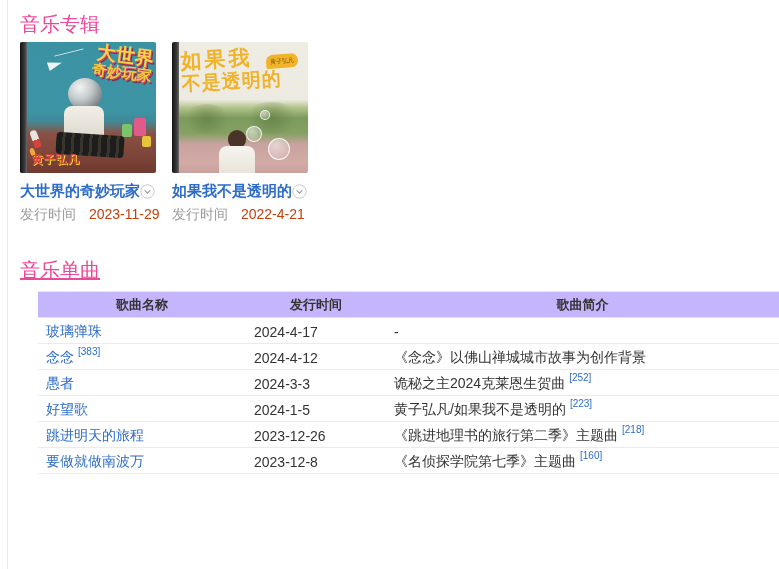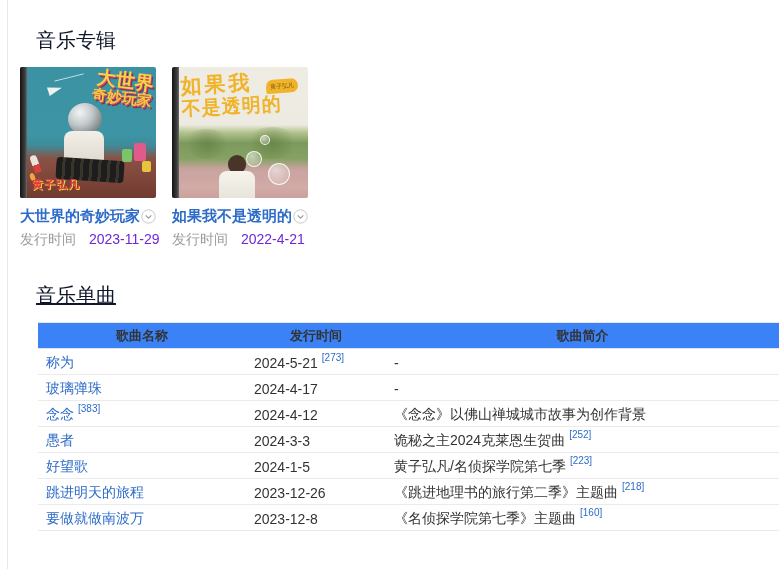--- a/index.html
+++ b/index.html
@@ -12,23 +12,23 @@
     color: #333;
   }
   .left-rule {
     position: absolute; left: 7px; top: 0;
     width: 1px; height: 569px;
     background: #e9e9e9;
   }
   .content { padding: 13px 0 0 20px; }
 
   h2.section-title {
-    margin: 16px; padding: 0;
+    margin: 0; padding: 0;
     font-size: 20px; line-height: 22px;
-    font-weight: 400; color: #0f172a;
+    font-weight: 400; color: #ec4899;
   }
 
   
   .albums { display: flex; gap: 16px; margin-top: 7px; }
   .album-card { width: 136px; }
   .cover {
     position: relative; width: 136px; height: 131px;
     overflow: hidden; border-radius: 2px; cursor: pointer;
   }
   .spine {
@@ -137,39 +137,39 @@
   .bubble { position: absolute; border-radius: 50%;
     border: 1px solid rgba(255,255,255,.85);
     background: radial-gradient(circle at 35% 30%, rgba(255,255,255,.55), rgba(255,255,255,.05));
   }
   .bb1 { left: 74px; top: 84px; width: 16px; height: 16px; }
   .bb2 { left: 96px; top: 96px; width: 22px; height: 22px; }
   .bb3 { left: 88px; top: 68px; width: 10px; height: 10px; }
 
   .album-title-row {
     margin-top: 9px; display: flex; align-items: center;
-    justify-content: space-between; height: 18px;
+    justify-content: flex-start; height: 18px;
   }
   .album-title {
     font-size: 15px; font-weight: bold; color: #2d6cc8;
     text-decoration: none; white-space: nowrap; cursor: pointer;
   }
   .chev { width: 15px; height: 15px; display: inline-block; cursor: pointer; flex: 0 0 15px; }
   .release { margin-top: 6px; font-size: 14px; white-space: nowrap; }
   .release .rl { color: #9b9b9b; }
-  .release .rd { color: #6d28d9; margin-left: 9px; }
+  .release .rd { color: #c2410c; margin-left: 9px; }
 
   
   h2.singles { margin-top: 35px; text-decoration: underline; }
   table.singles-table {
     border-collapse: collapse; table-layout: fixed;
     width: 741px; margin: 10px 0 0 18px;
   }
   .singles-table thead th {
-    background: #3b82f6;
+    background: #c4b5fd;
     height: 26px; padding: 0;
     font-size: 13px; font-weight: bold; color: #333;
     text-align: center;
     border-top: 1px solid #e8e8e8;
     border-bottom: 1px solid #e3e3e3;
   }
   .singles-table tbody td {
     height: 26px; padding: 0 4px 0 8px;
     font-size: 14px; color: #333;
     border-bottom: 1px solid #ebebeb;
@@ -273,43 +273,38 @@
       </colgroup>
     <thead>
       <tr>
         <th>歌曲名称</th>
         <th>发行时间</th>
         <th>歌曲简介</th>
       </tr>
     </thead>
     <tbody>
       <tr>
-        <td><a class="song-link">称为</a><sup class="ref"></sup></td>
-        <td class="date-cell"><span>2024-5-21</span><sup class="ref">[273]</sup></td>
-        <td class="desc-cell"><span>-</span><sup class="ref"></sup></td>
-      </tr>
-      <tr>
         <td><a class="song-link">玻璃弹珠</a><sup class="ref"></sup></td>
         <td class="date-cell"><span>2024-4-17</span><sup class="ref"></sup></td>
         <td class="desc-cell"><span>-</span><sup class="ref"></sup></td>
       </tr>
       <tr>
         <td><a class="song-link">念念</a><sup class="ref">[383]</sup></td>
         <td class="date-cell"><span>2024-4-12</span><sup class="ref"></sup></td>
         <td class="desc-cell"><span>《念念》以佛山禅城城市故事为创作背景</span><sup class="ref"></sup></td>
       </tr>
       <tr>
         <td><a class="song-link">愚者</a><sup class="ref"></sup></td>
         <td class="date-cell"><span>2024-3-3</span><sup class="ref"></sup></td>
         <td class="desc-cell"><span>诡秘之主2024克莱恩生贺曲</span><sup class="ref">[252]</sup></td>
       </tr>
       <tr>
         <td><a class="song-link">好望歌</a><sup class="ref"></sup></td>
         <td class="date-cell"><span>2024-1-5</span><sup class="ref"></sup></td>
-        <td class="desc-cell"><span>黄子弘凡/名侦探学院第七季</span><sup class="ref">[223]</sup></td>
+        <td class="desc-cell"><span>黄子弘凡/如果我不是透明的</span><sup class="ref">[223]</sup></td>
       </tr>
       <tr>
         <td><a class="song-link">跳进明天的旅程</a><sup class="ref"></sup></td>
         <td class="date-cell"><span>2023-12-26</span><sup class="ref"></sup></td>
         <td class="desc-cell"><span>《跳进地理书的旅行第二季》主题曲</span><sup class="ref">[218]</sup></td>
       </tr>
       <tr>
         <td><a class="song-link">要做就做南波万</a><sup class="ref"></sup></td>
         <td class="date-cell"><span>2023-12-8</span><sup class="ref"></sup></td>
         <td class="desc-cell"><span>《名侦探学院第七季》主题曲</span><sup class="ref">[160]</sup></td>

